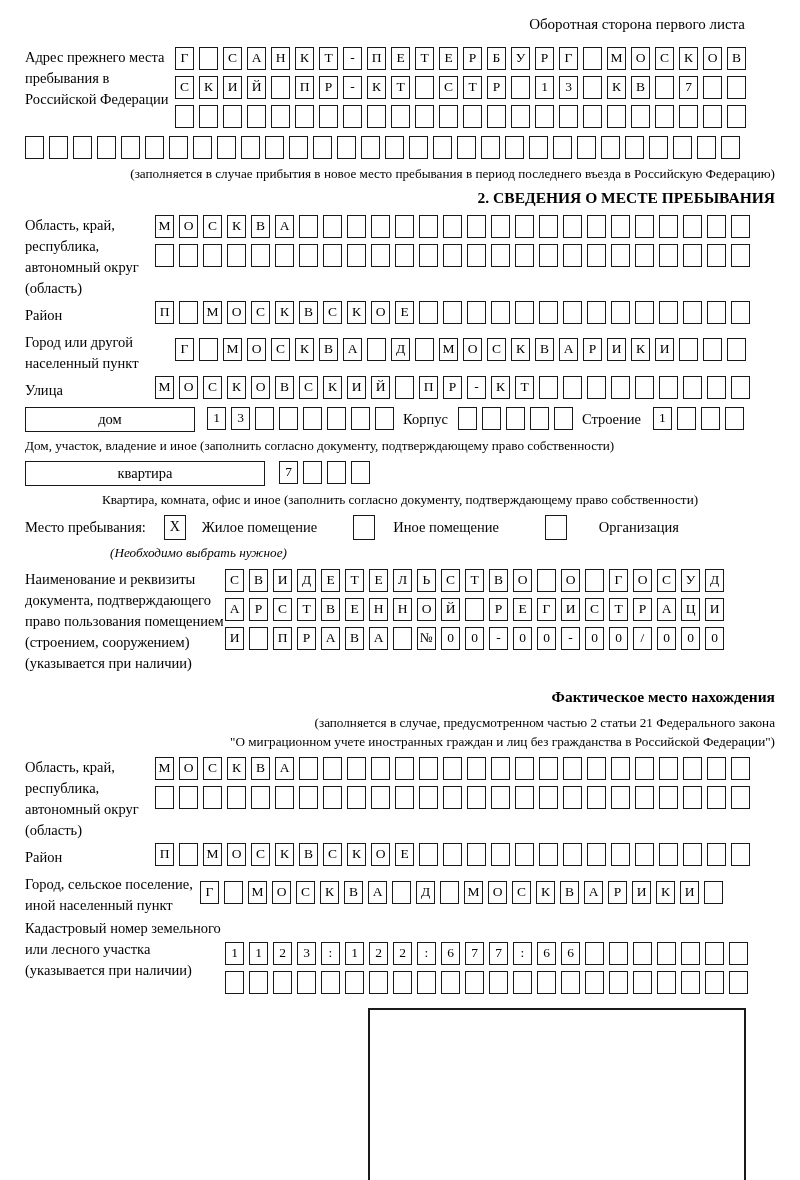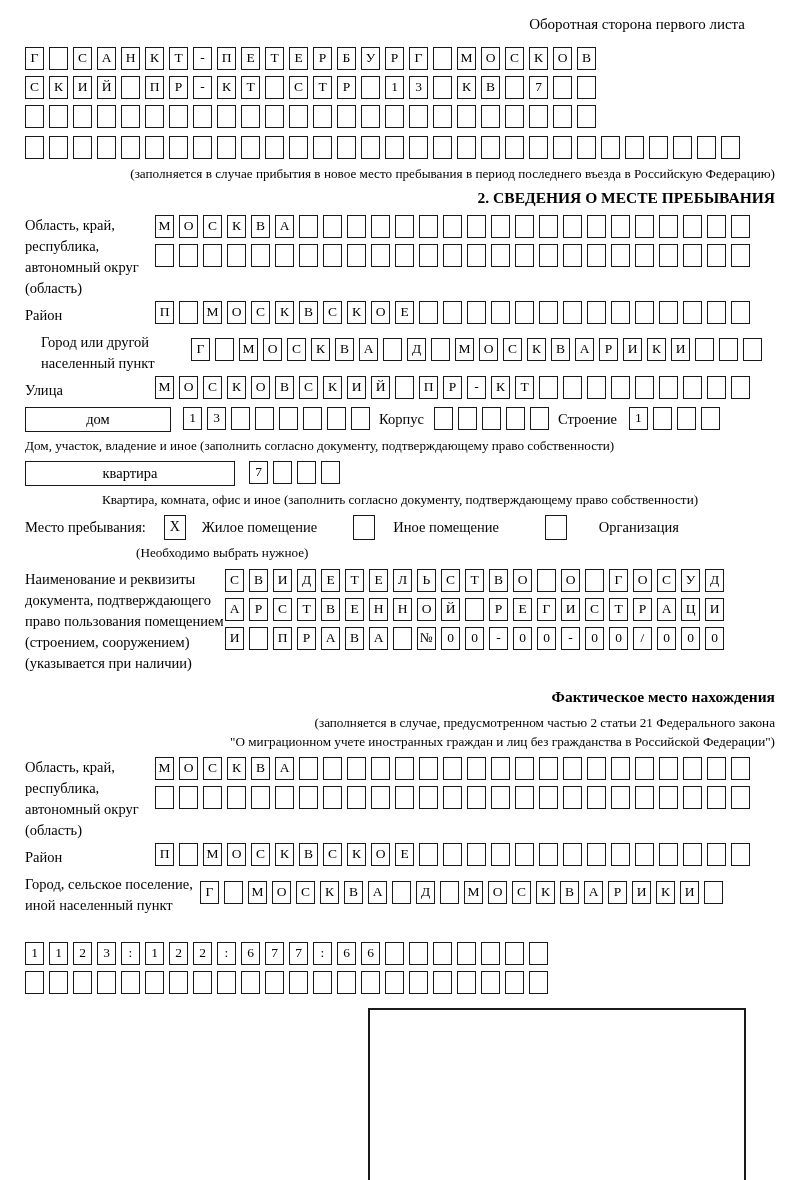--- a/index.html
+++ b/index.html
@@ -2,46 +2,47 @@
 <html><head>
 <meta charset="utf-8">
 <style>
   html,body{margin:0;padding:0;background:#fff;color:#000;}
   body{width:800px;height:1180px;font-family:"Liberation Serif",serif;overflow:hidden;}
   .page{padding:8px 25px 0 25px;position:relative;}
   .hdr-note{text-align:right;font-size:15px;padding:8px 30px 14px 0;}
   .field{display:flex;align-items:flex-start;margin-bottom:2px;}
   .field.vcenter{align-items:center;}
   .flabel{font-size:14.5px;line-height:1.45;flex-shrink:0;}
-  .w140{width:150px;} .w130{width:130px;} .w150{width:150px;margin-left:16px;} .w175{width:175px;} .w200{width:200px;}
+  .w140{width:150px;} .w130{width:130px;} .w150{width:150px;} .w175{width:175px;} .w200{width:200px;}
   .rows{flex-grow:1;}
   .cells-row{white-space:nowrap;height:24px;margin-bottom:5px;}
   .cell{display:inline-block;box-sizing:border-box;width:19px;height:23px;border:1.7px solid #1a1a1a;
         margin-right:5px;text-align:center;font-size:13.5px;line-height:20px;vertical-align:top;}
   .caption{font-size:13.2px;text-align:right;margin:1px 0 6px 0;line-height:1.35;}
   .sec-title{font-size:15.5px;font-weight:bold;text-align:right;margin:6px 0 8px 0;}
   .labelbox{box-sizing:border-box;border:1.7px solid #1a1a1a;height:25px;line-height:22px;
             text-align:center;font-size:14.5px;display:inline-block;vertical-align:top;}
   .inline-row{white-space:nowrap;margin-bottom:3px;height:27px;}
   .gap-lbl{display:inline-block;font-size:14.5px;vertical-align:top;line-height:25px;}
   .chkbox{display:inline-block;box-sizing:border-box;width:22px;height:25px;border:1.7px solid #1a1a1a;
           text-align:center;font-size:14px;line-height:22px;vertical-align:top;}
-  .resnote{font-size:13.2px;margin:2px 0 8px 111px;}
+  .resnote{font-size:13.2px;margin:2px 0 8px 85px;font-style:italic;}
   .stamp-wrap{margin-left:343px;margin-top:8px;}
   .stamp-box{box-sizing:border-box;width:378px;height:174px;border:2px solid #1a1a1a;}
   .mb6{margin-bottom:6px;} .mb2{margin-bottom:2px;}
 </style>
 </head>
 <body>
 
 <div class="page">
 
   <div class="hdr-note">Оборотная сторона первого листа</div>
 
   <div class="field">
+    <div class="flabel w140">Адрес прежнего места пребывания в Российской Федерации</div>
     <div class="rows">
       <div class="cells-row"><span class="cell">Г</span><span class="cell"></span><span class="cell">С</span><span class="cell">А</span><span class="cell">Н</span><span class="cell">К</span><span class="cell">Т</span><span class="cell">-</span><span class="cell">П</span><span class="cell">Е</span><span class="cell">Т</span><span class="cell">Е</span><span class="cell">Р</span><span class="cell">Б</span><span class="cell">У</span><span class="cell">Р</span><span class="cell">Г</span><span class="cell"></span><span class="cell">М</span><span class="cell">О</span><span class="cell">С</span><span class="cell">К</span><span class="cell">О</span><span class="cell">В</span></div>
       <div class="cells-row"><span class="cell">С</span><span class="cell">К</span><span class="cell">И</span><span class="cell">Й</span><span class="cell"></span><span class="cell">П</span><span class="cell">Р</span><span class="cell">-</span><span class="cell">К</span><span class="cell">Т</span><span class="cell"></span><span class="cell">С</span><span class="cell">Т</span><span class="cell">Р</span><span class="cell"></span><span class="cell">1</span><span class="cell">3</span><span class="cell"></span><span class="cell">К</span><span class="cell">В</span><span class="cell"></span><span class="cell">7</span><span class="cell"></span><span class="cell"></span></div>
       <div class="cells-row"><span class="cell"></span><span class="cell"></span><span class="cell"></span><span class="cell"></span><span class="cell"></span><span class="cell"></span><span class="cell"></span><span class="cell"></span><span class="cell"></span><span class="cell"></span><span class="cell"></span><span class="cell"></span><span class="cell"></span><span class="cell"></span><span class="cell"></span><span class="cell"></span><span class="cell"></span><span class="cell"></span><span class="cell"></span><span class="cell"></span><span class="cell"></span><span class="cell"></span><span class="cell"></span><span class="cell"></span></div>
     </div>
   </div>
   <div class="cells-row"><span class="cell"></span><span class="cell"></span><span class="cell"></span><span class="cell"></span><span class="cell"></span><span class="cell"></span><span class="cell"></span><span class="cell"></span><span class="cell"></span><span class="cell"></span><span class="cell"></span><span class="cell"></span><span class="cell"></span><span class="cell"></span><span class="cell"></span><span class="cell"></span><span class="cell"></span><span class="cell"></span><span class="cell"></span><span class="cell"></span><span class="cell"></span><span class="cell"></span><span class="cell"></span><span class="cell"></span><span class="cell"></span><span class="cell"></span><span class="cell"></span><span class="cell"></span><span class="cell"></span><span class="cell"></span></div>
   <div class="caption">(заполняется в случае прибытия в новое место пребывания в период последнего въезда в Российскую Федерацию)</div>
 
   <div class="sec-title">2. СВЕДЕНИЯ О МЕСТЕ ПРЕБЫВАНИЯ</div>
@@ -69,31 +70,31 @@
   </div>
 
   <div class="field vcenter">
     <div class="flabel w130">Улица</div>
     <div class="rows">
         <div class="cells-row"><span class="cell">М</span><span class="cell">О</span><span class="cell">С</span><span class="cell">К</span><span class="cell">О</span><span class="cell">В</span><span class="cell">С</span><span class="cell">К</span><span class="cell">И</span><span class="cell">Й</span><span class="cell"></span><span class="cell">П</span><span class="cell">Р</span><span class="cell">-</span><span class="cell">К</span><span class="cell">Т</span><span class="cell"></span><span class="cell"></span><span class="cell"></span><span class="cell"></span><span class="cell"></span><span class="cell"></span><span class="cell"></span><span class="cell"></span><span class="cell"></span></div>
       </div>
   </div>
 
   <div class="inline-row">
-    <span class="labelbox" style="width:146px">дом</span>
+    <span class="labelbox" style="width:170px">дом</span>
     <span style="display:inline-block;width:8px"></span><span class="cells-row" style="display:inline-block"><span class="cell">1</span><span class="cell">3</span><span class="cell"></span><span class="cell"></span><span class="cell"></span><span class="cell"></span><span class="cell"></span><span class="cell"></span></span>
     <span class="gap-lbl">Корпус</span>
     <span style="display:inline-block;width:6px"></span><span class="cells-row" style="display:inline-block"><span class="cell"></span><span class="cell"></span><span class="cell"></span><span class="cell"></span><span class="cell"></span></span>
     <span class="gap-lbl">Строение</span>
     <span style="display:inline-block;width:8px"></span><span class="cells-row" style="display:inline-block"><span class="cell">1</span><span class="cell"></span><span class="cell"></span><span class="cell"></span></span>
   </div>
   <div class="caption" style="text-align:left">Дом, участок, владение и иное (заполнить согласно документу, подтверждающему право собственности)</div>
 
   <div class="inline-row">
-    <span class="labelbox" style="width:210px">квартира</span>
+    <span class="labelbox" style="width:240px">квартира</span>
     <span style="display:inline-block;width:10px"></span><span class="cells-row" style="display:inline-block"><span class="cell">7</span><span class="cell"></span><span class="cell"></span><span class="cell"></span></span>
   </div>
   <div class="caption" style="text-align:center">Квартира, комната, офис и иное (заполнить согласно документу, подтверждающему право собственности)</div>
 
   <div class="inline-row">
     <span class="gap-lbl">Место пребывания:</span>
     <span style="display:inline-block;width:10px"></span>
     <span class="chkbox">X</span>
     <span style="display:inline-block;width:8px"></span>
     <span class="gap-lbl">Жилое помещение</span>
@@ -137,20 +138,21 @@
   </div>
 
   <div class="field vcenter">
     <div class="flabel w175">Город, сельское поселение, иной населенный пункт</div>
     <div class="rows">
         <div class="cells-row"><span class="cell">Г</span><span class="cell"></span><span class="cell">М</span><span class="cell">О</span><span class="cell">С</span><span class="cell">К</span><span class="cell">В</span><span class="cell">А</span><span class="cell"></span><span class="cell">Д</span><span class="cell"></span><span class="cell">М</span><span class="cell">О</span><span class="cell">С</span><span class="cell">К</span><span class="cell">В</span><span class="cell">А</span><span class="cell">Р</span><span class="cell">И</span><span class="cell">К</span><span class="cell">И</span><span class="cell"></span></div>
       </div>
   </div>
 
   <div class="field">
+    <div class="flabel w200">Кадастровый номер земельного или лесного участка (указывается при наличии)</div>
     <div class="rows" style="padding-top:24px">
       <div class="cells-row"><span class="cell">1</span><span class="cell">1</span><span class="cell">2</span><span class="cell">3</span><span class="cell">:</span><span class="cell">1</span><span class="cell">2</span><span class="cell">2</span><span class="cell">:</span><span class="cell">6</span><span class="cell">7</span><span class="cell">7</span><span class="cell">:</span><span class="cell">6</span><span class="cell">6</span><span class="cell"></span><span class="cell"></span><span class="cell"></span><span class="cell"></span><span class="cell"></span><span class="cell"></span><span class="cell"></span></div>
       <div class="cells-row"><span class="cell"></span><span class="cell"></span><span class="cell"></span><span class="cell"></span><span class="cell"></span><span class="cell"></span><span class="cell"></span><span class="cell"></span><span class="cell"></span><span class="cell"></span><span class="cell"></span><span class="cell"></span><span class="cell"></span><span class="cell"></span><span class="cell"></span><span class="cell"></span><span class="cell"></span><span class="cell"></span><span class="cell"></span><span class="cell"></span><span class="cell"></span><span class="cell"></span></div>
     </div>
   </div>
 
   <div class="stamp-wrap">
     <div class="stamp-box"></div>
   </div>
 

